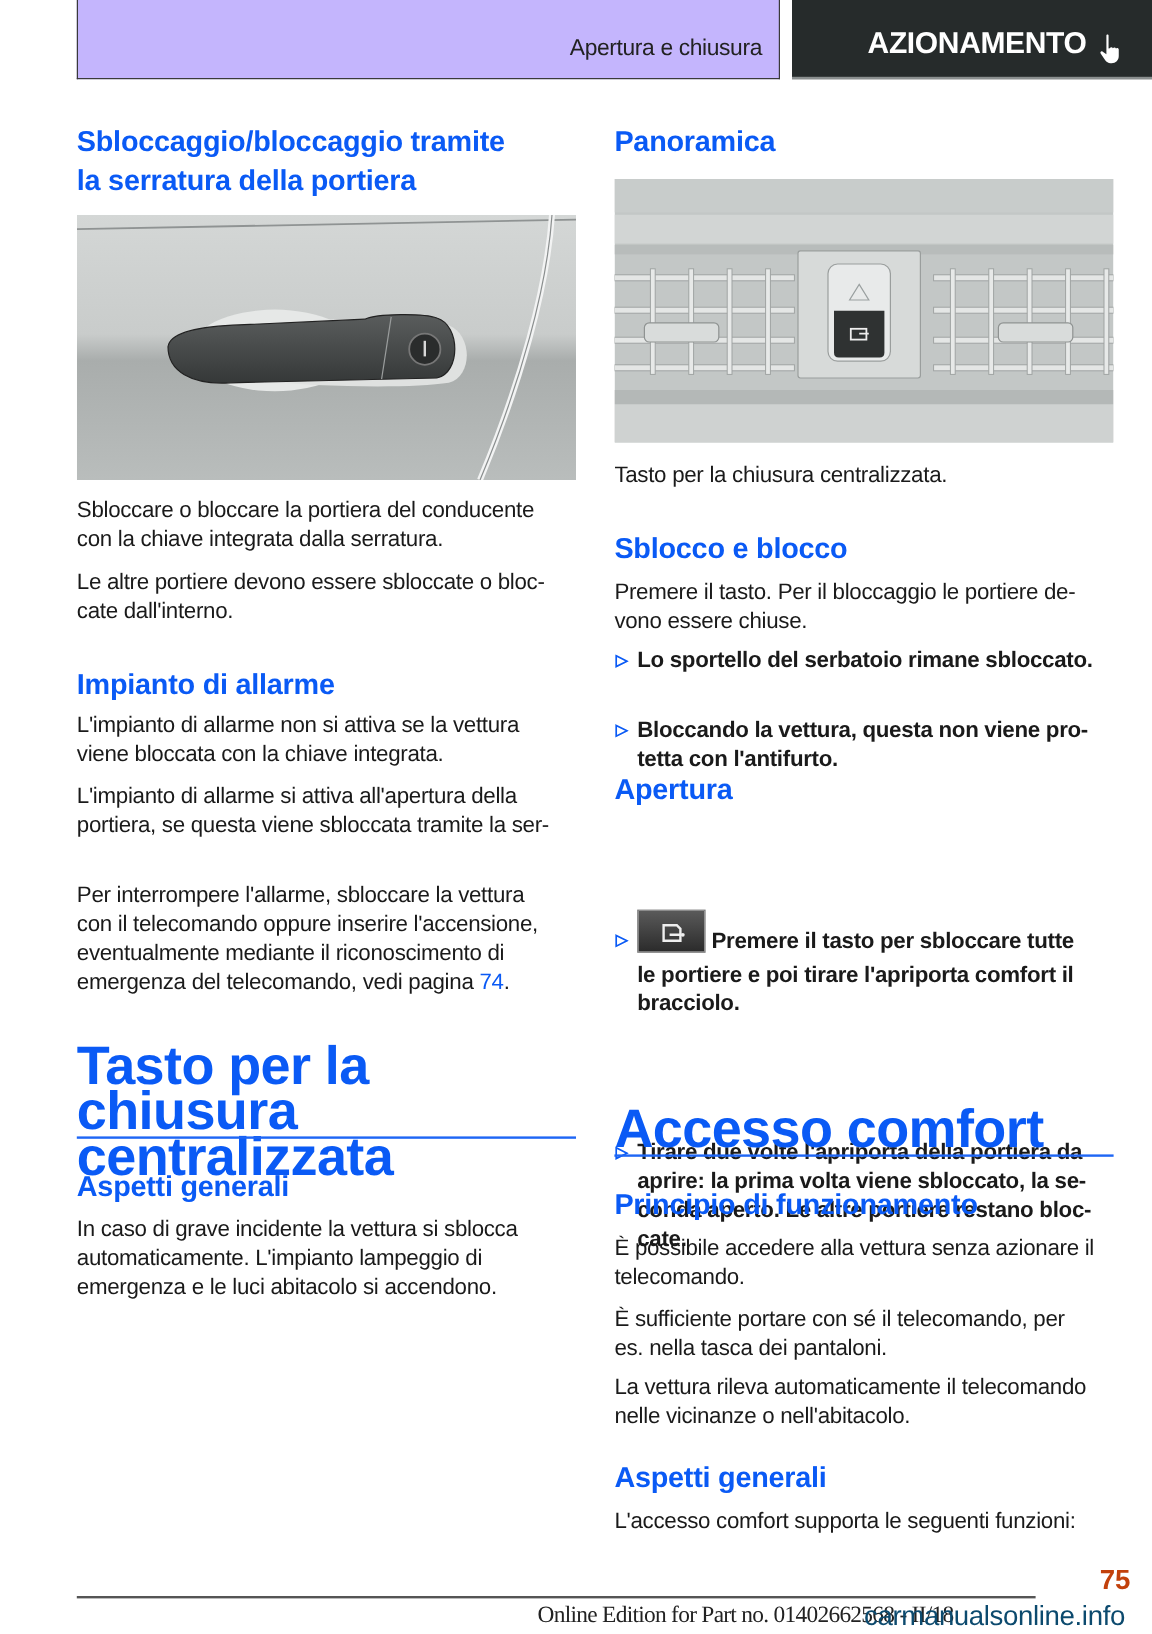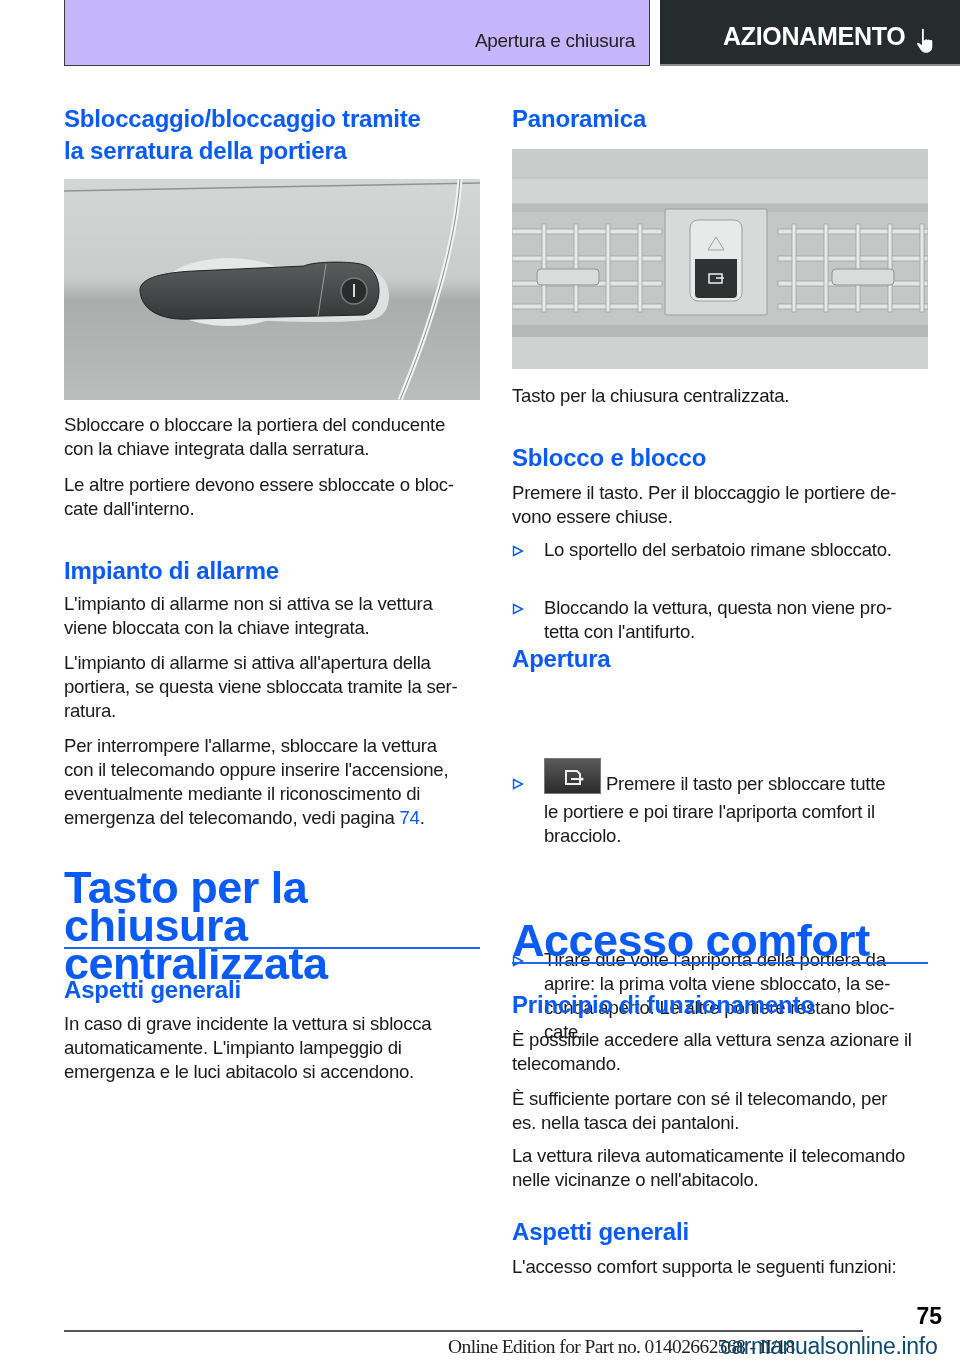--- a/index.html
+++ b/index.html
@@ -30,27 +30,27 @@
   .col-right { left: 512px; }
 
   .blue { color: #0a5af5; }
   .h2 { font-weight: bold; font-size: 24px; line-height: 32px; color: #0a5af5; letter-spacing: -0.2px; }
   .h1 { font-weight: bold; font-size: 45px; line-height: 38px; color: #0a5af5; letter-spacing: -0.5px; }
   .rule { height: 2px; background: #1e66f5; }
   .p { font-size: 18.6px; line-height: 24px; color: #1a1a1a; letter-spacing: -0.25px; }
 
   .abs { position: absolute; }
 
-  .bullet { position: relative; padding-left: 32px; }
+  .bullet { position: relative; padding-left: 19px; font-weight: bold; }
   .bullet .tri { position: absolute; left: 0; top: 7px; }
 
   .figure { position: absolute; overflow: hidden; }
 
   .footer-rule { position: absolute; left: 64px; top: 1330px; width: 799px; height: 2px; background: #555; }
-  .page-num { position: absolute; right: 18px; top: 1303px; font-size: 23px; font-weight: bold; color: #000000; }
+  .page-num { position: absolute; right: 18px; top: 1303px; font-size: 23px; font-weight: bold; color: #c2410c; }
   .footer-text { position: absolute; left: 448px; top: 1336px; font-size: 19.5px; color: #222; letter-spacing: -0.6px; white-space: nowrap; font-family: Liberation Serif, serif; }
   .footer-wm { position: absolute; left: 720px; top: 1333px; font-size: 23px; color: #0c4a6e; letter-spacing: -0.3px; white-space: nowrap; }
 
   .inline-btn {
     display: inline-block; width: 57px; height: 36px; vertical-align: -4px;
     background: linear-gradient(#5a5a5a, #2b2b2b); border: 1px solid #777; position: relative;
   }
 </style>
 </head>
 <body>
@@ -108,21 +108,20 @@
   </div>
 
   <div class="abs h2" style="top:555px;">Impianto di allarme</div>
   <div class="abs p" style="top:592px;">
     <div>L'impianto di allarme non si attiva se la vettura</div>
     <div>viene bloccata con la chiave integrata.</div>
   </div>
   <div class="abs p" style="top:651px;">
     <div>L'impianto di allarme si attiva all'apertura della</div>
     <div>portiera, se questa viene sbloccata tramite la ser-</div>
-    <div>ratura.</div>
   </div>
   <div class="abs p" style="top:734px;">
     <div>Per interrompere l'allarme, sbloccare la vettura</div>
     <div>con il telecomando oppure inserire l'accensione,</div>
     <div>eventualmente mediante il riconoscimento di</div>
     <div><span>emergenza del telecomando, vedi pagina </span><a class="blue" style="text-decoration:none;">74</a><span>.</span></div>
   </div>
 
   <div class="abs h1" style="top:869px;">
     <div>Tasto per la chiusura</div>

